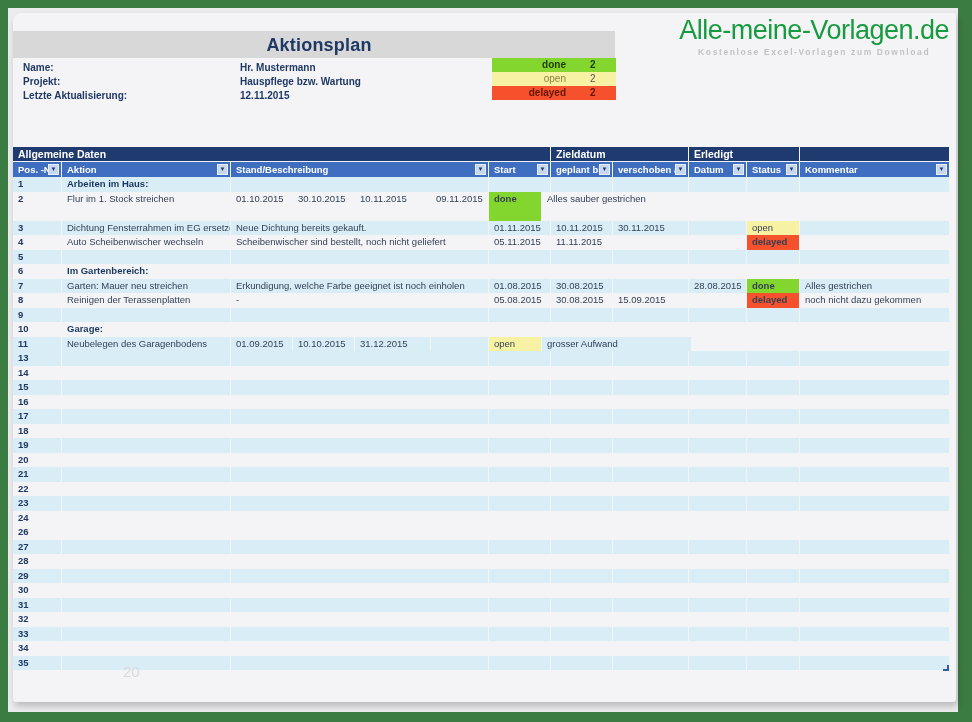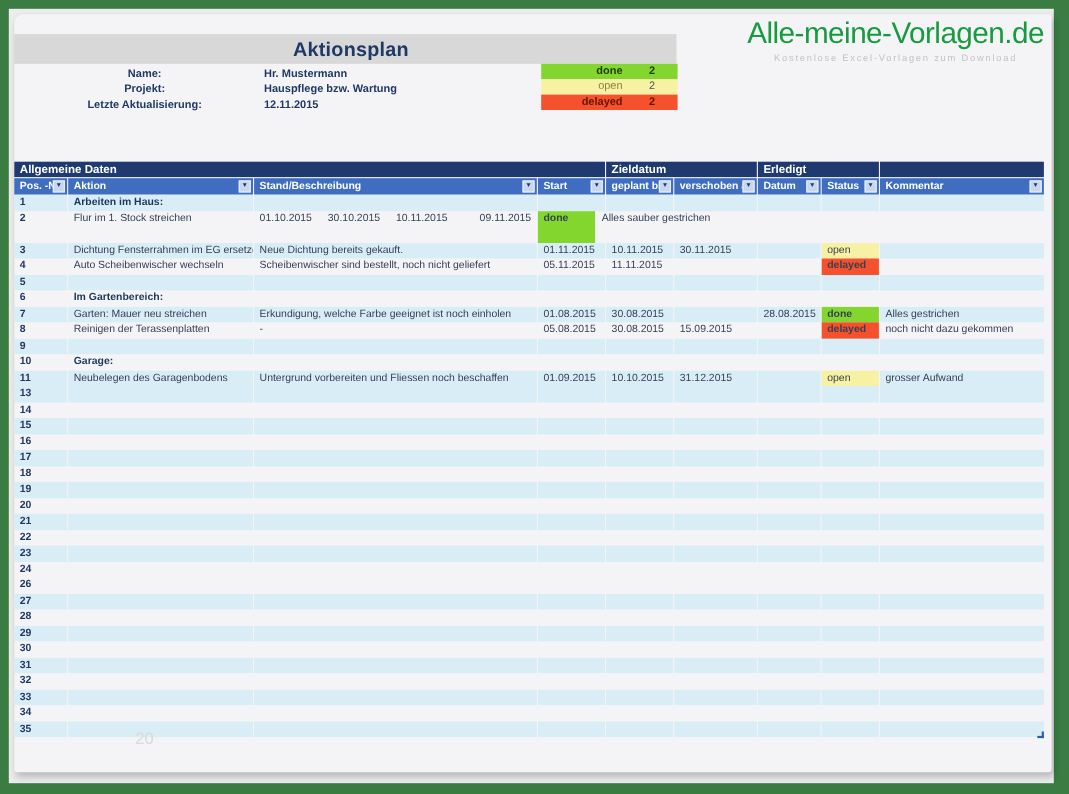--- a/index.html
+++ b/index.html
@@ -7,35 +7,35 @@
   body { font-family:"Liberation Sans", sans-serif; background:var(--frame-green); position:relative; overflow:hidden; }
   .frame { position:absolute; inset:0; background:var(--frame-green); }
   .page { position:absolute; left:8px; top:8px; width:950px; height:704px; background:var(--page-bg); }
   .card { position:absolute; left:5px; top:5px; width:943px; height:689px; background:var(--card-bg);
           border-radius:8px 3px 3px 3px; box-shadow:2px 4px 7px rgba(0,0,0,.22); }
 
   
   .title-band { position:absolute; left:0; top:18px; width:602px; height:27px; background:var(--title-gray);text-align:center; }
   .title-band .t { font-size:18px; font-weight:bold; color:var(--navy); padding:4px 0 0 10px; letter-spacing:.2px; }
   .info { position:absolute; left:10px; top:48px; }
-  .info-row { display:flex; height:14px; line-height:14px; font-size:10px; color:var(--navy);text-align:center; }
+  .info-row { display:flex; height:14px; line-height:14px; font-size:10px; color:var(--navy); }
   .info-row .lbl { width:217px; font-weight:bold; }
   .info-row .val { font-weight:bold; }
 
   .legend { position:absolute; left:479px; top:45px; width:124px; }
   .legend-row { display:flex; height:14px; line-height:14px; font-size:10px; }
   .legend-row .l { flex:1; text-align:right; padding-right:16px; }
   .legend-row .c { width:34px; text-align:left; padding-left:8px; }
   .lg-done { background:var(--done); } .lg-done .l, .lg-done .c { font-weight:bold; color:#1e3a06; }
   .lg-open { background:var(--open); } .lg-open .l { color:#8d8040; } .lg-open .c { color:#555; }
   .lg-delayed { background:var(--delayed); } .lg-delayed .l, .lg-delayed .c { font-weight:bold; color:#641505; }
 
   .logo { position:absolute; right:7px; top:2px; text-align:right; }
   .logo .main { font-size:27px; color:var(--logo-green); letter-spacing:-0.5px; }
-  .logo .sub { font-size:8.5px; color:#c2c2c2; letter-spacing:1.6px; margin-top:1px; text-align:center; }
+  .logo .sub { font-size:8.5px; color:#c2c2c2; letter-spacing:1.6px; margin-top:1px; text-align:center;font-weight:bold; }
 
   
   .tbl { position:absolute; left:0; top:134px; width:937px; }
   .trow { display:flex; }
   .cell { flex:0 0 auto; margin-right:1px; overflow:hidden; white-space:nowrap; }
   .band-row .cell { height:14px; background:var(--band-navy); color:#fff; font-weight:bold;
                     font-size:10.5px; line-height:14px; padding-left:5px; margin-right:1px; }
   .head-row { margin-top:1px; }
   .head-row .cell { height:15px; background:var(--head-blue); color:#fff; font-weight:bold;
                     font-size:9.5px; line-height:15px; padding-left:5px; display:flex; align-items:center; }
@@ -258,21 +258,20 @@
               <div class="cell c3"></div>
               <div class="cell c4"></div>
               <div class="cell c5"></div>
               <div class="cell c6"></div>
               <div class="cell c7"></div>
               <div class="cell c8"></div>
             </div>
             <div class="row">
               <div class="cell c0 alt pos">11</div>
               <div class="cell c1 alt">Neubelegen des Garagenbodens</div>
-              <div class="cell c2 alt pre">Untergrund vorbereiten und Fliessen noch beschaffen</div>
               <div class="cell c3 alt">01.09.2015</div>
               <div class="cell c4 alt">10.10.2015</div>
               <div class="cell c5 alt">31.12.2015</div>
               <div class="cell c6 alt"></div>
               <div class="cell c7 alt st-open" style="background: rgb(247, 241, 163);">open</div>
               <div class="cell c8 alt">grosser Aufwand</div>
             </div>
             <div class="row">
               <div class="cell c0 alt pos">13</div>
               <div class="cell c1 alt"></div>

